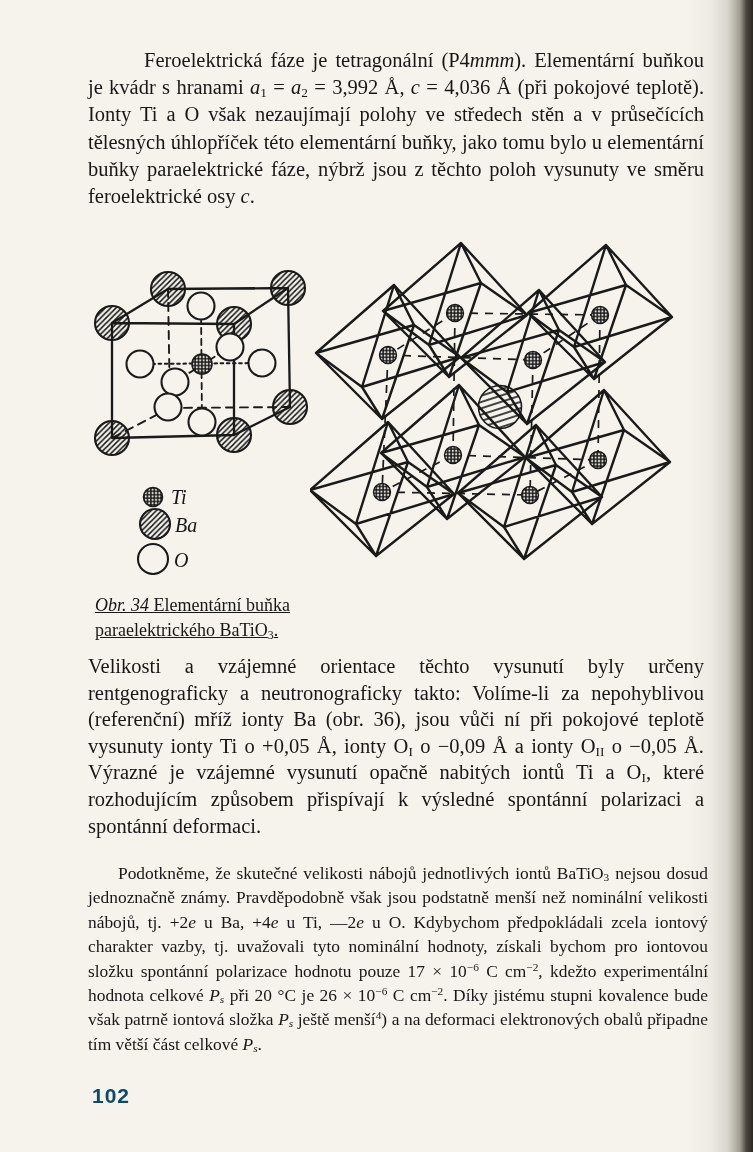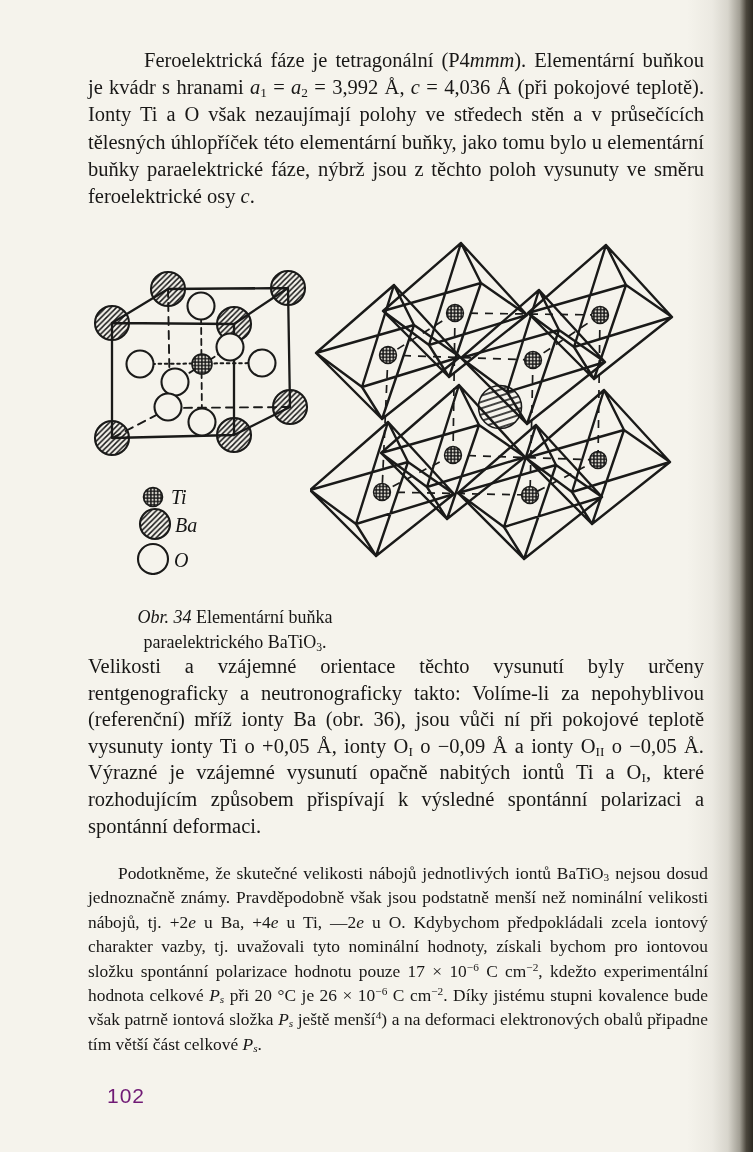--- a/index.html
+++ b/index.html
@@ -5,28 +5,28 @@
   html,body{margin:0;padding:0;background:#888;}
   .page{position:relative;width:753px;height:1152px;background:#f5f3ec;
         font-family:"Liberation Serif",serif;color:#181716;overflow:hidden;}
   .para{position:absolute;margin:0;text-align:justify;}
   .p1{left:88px;top:47px;width:616px;font-size:20.5px;line-height:27.2px;text-indent:56px;}
   .p2{left:88px;top:653px;width:616px;font-size:20.5px;line-height:26.6px;}
   .p3{left:88px;top:861px;width:620px;font-size:17.4px;line-height:24.4px;text-indent:30px;}
   sub,sup{line-height:0;font-size:65%;}
   sub{vertical-align:-0.22em;}
   sup{vertical-align:0.55em;}
-  .caption{position:absolute;margin:17px;text-align:center;font-size:18px;line-height:25px;}
+  .caption{position:absolute;margin:5px;font-size:18px;line-height:25px;text-decoration:underline;}
   .cap34{left:90px;top:588px;width:256px;}
   .cap35{left:356px;top:588px;width:358px;}
   .fig{position:absolute;}
   .fig34{left:88px;top:255px;}
   .fig35{left:310px;top:240px;}
-  .pagenum{position:absolute;left:107px;top:1084px;font-family:"Liberation Sans",sans-serif;
-           font-weight:normal;font-size:21px;letter-spacing:1px;color:#701a75;}
+  .pagenum{position:absolute;left:92px;top:1084px;font-family:"Liberation Sans",sans-serif;
+           font-weight:bold;font-size:21px;letter-spacing:1px;color:#0c4a6e;}
   .edge{position:absolute;top:0;right:0;width:66px;height:1152px;pointer-events:none;
         background:linear-gradient(to right,
           rgba(110,105,90,0) 0%,
           rgba(110,105,90,0.07) 38%,
           rgba(110,105,90,0.22) 62%,
           rgba(92,88,75,0.55) 80%,
           #4a463c 90%,
           #2b2922 100%);}
   svg text{font-family:"Liberation Serif",serif;font-style:italic;fill:#161616;}
 </style>

